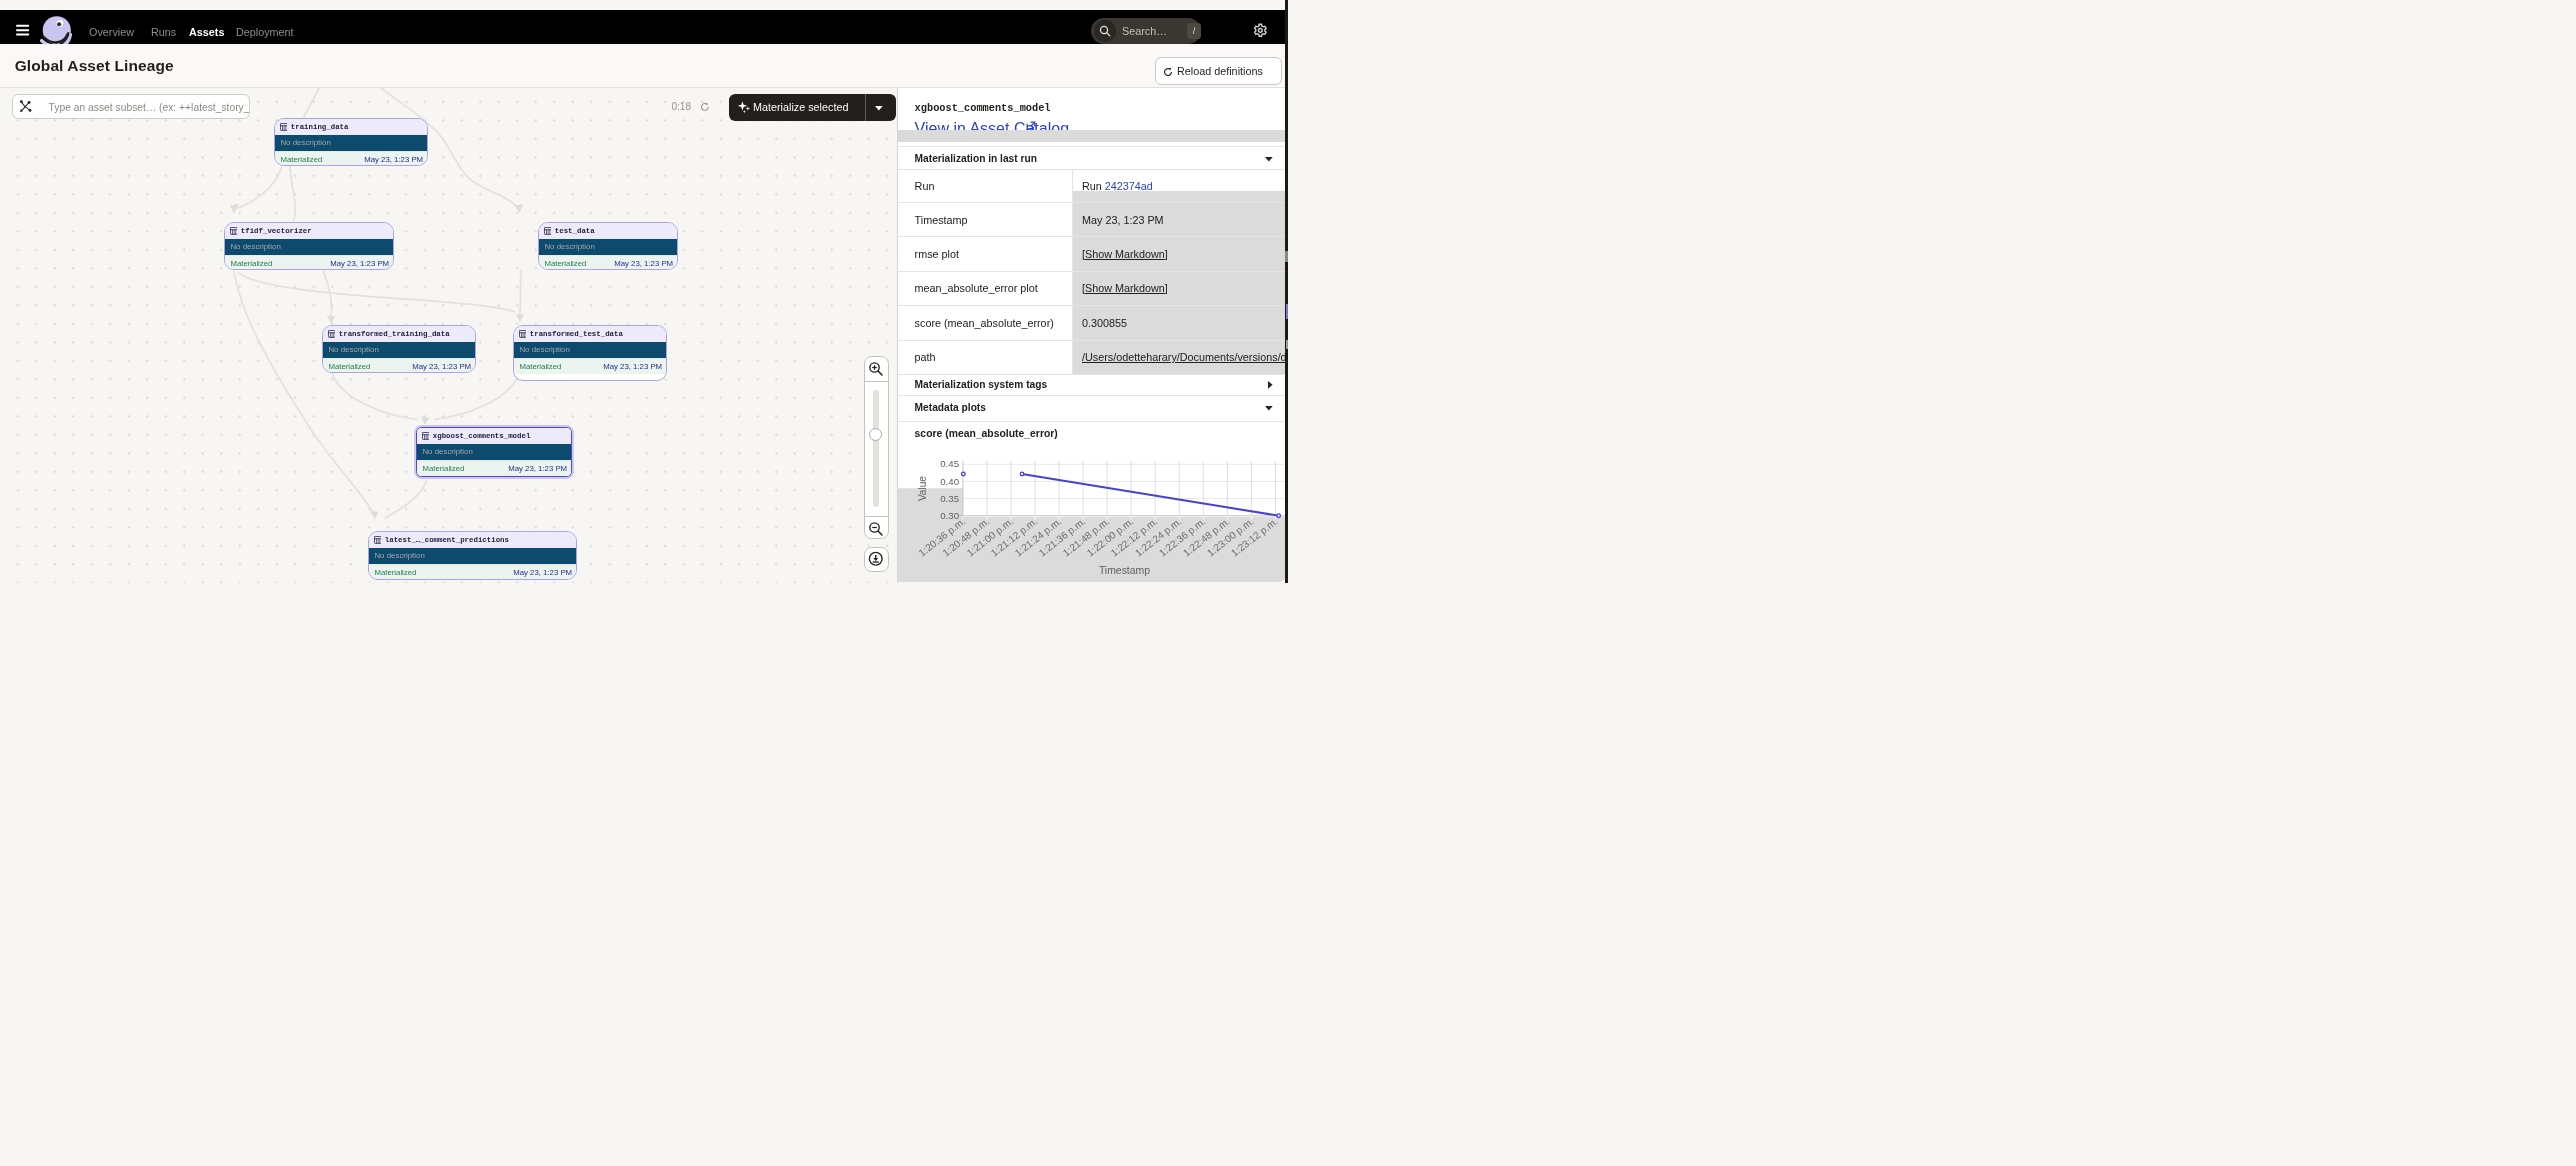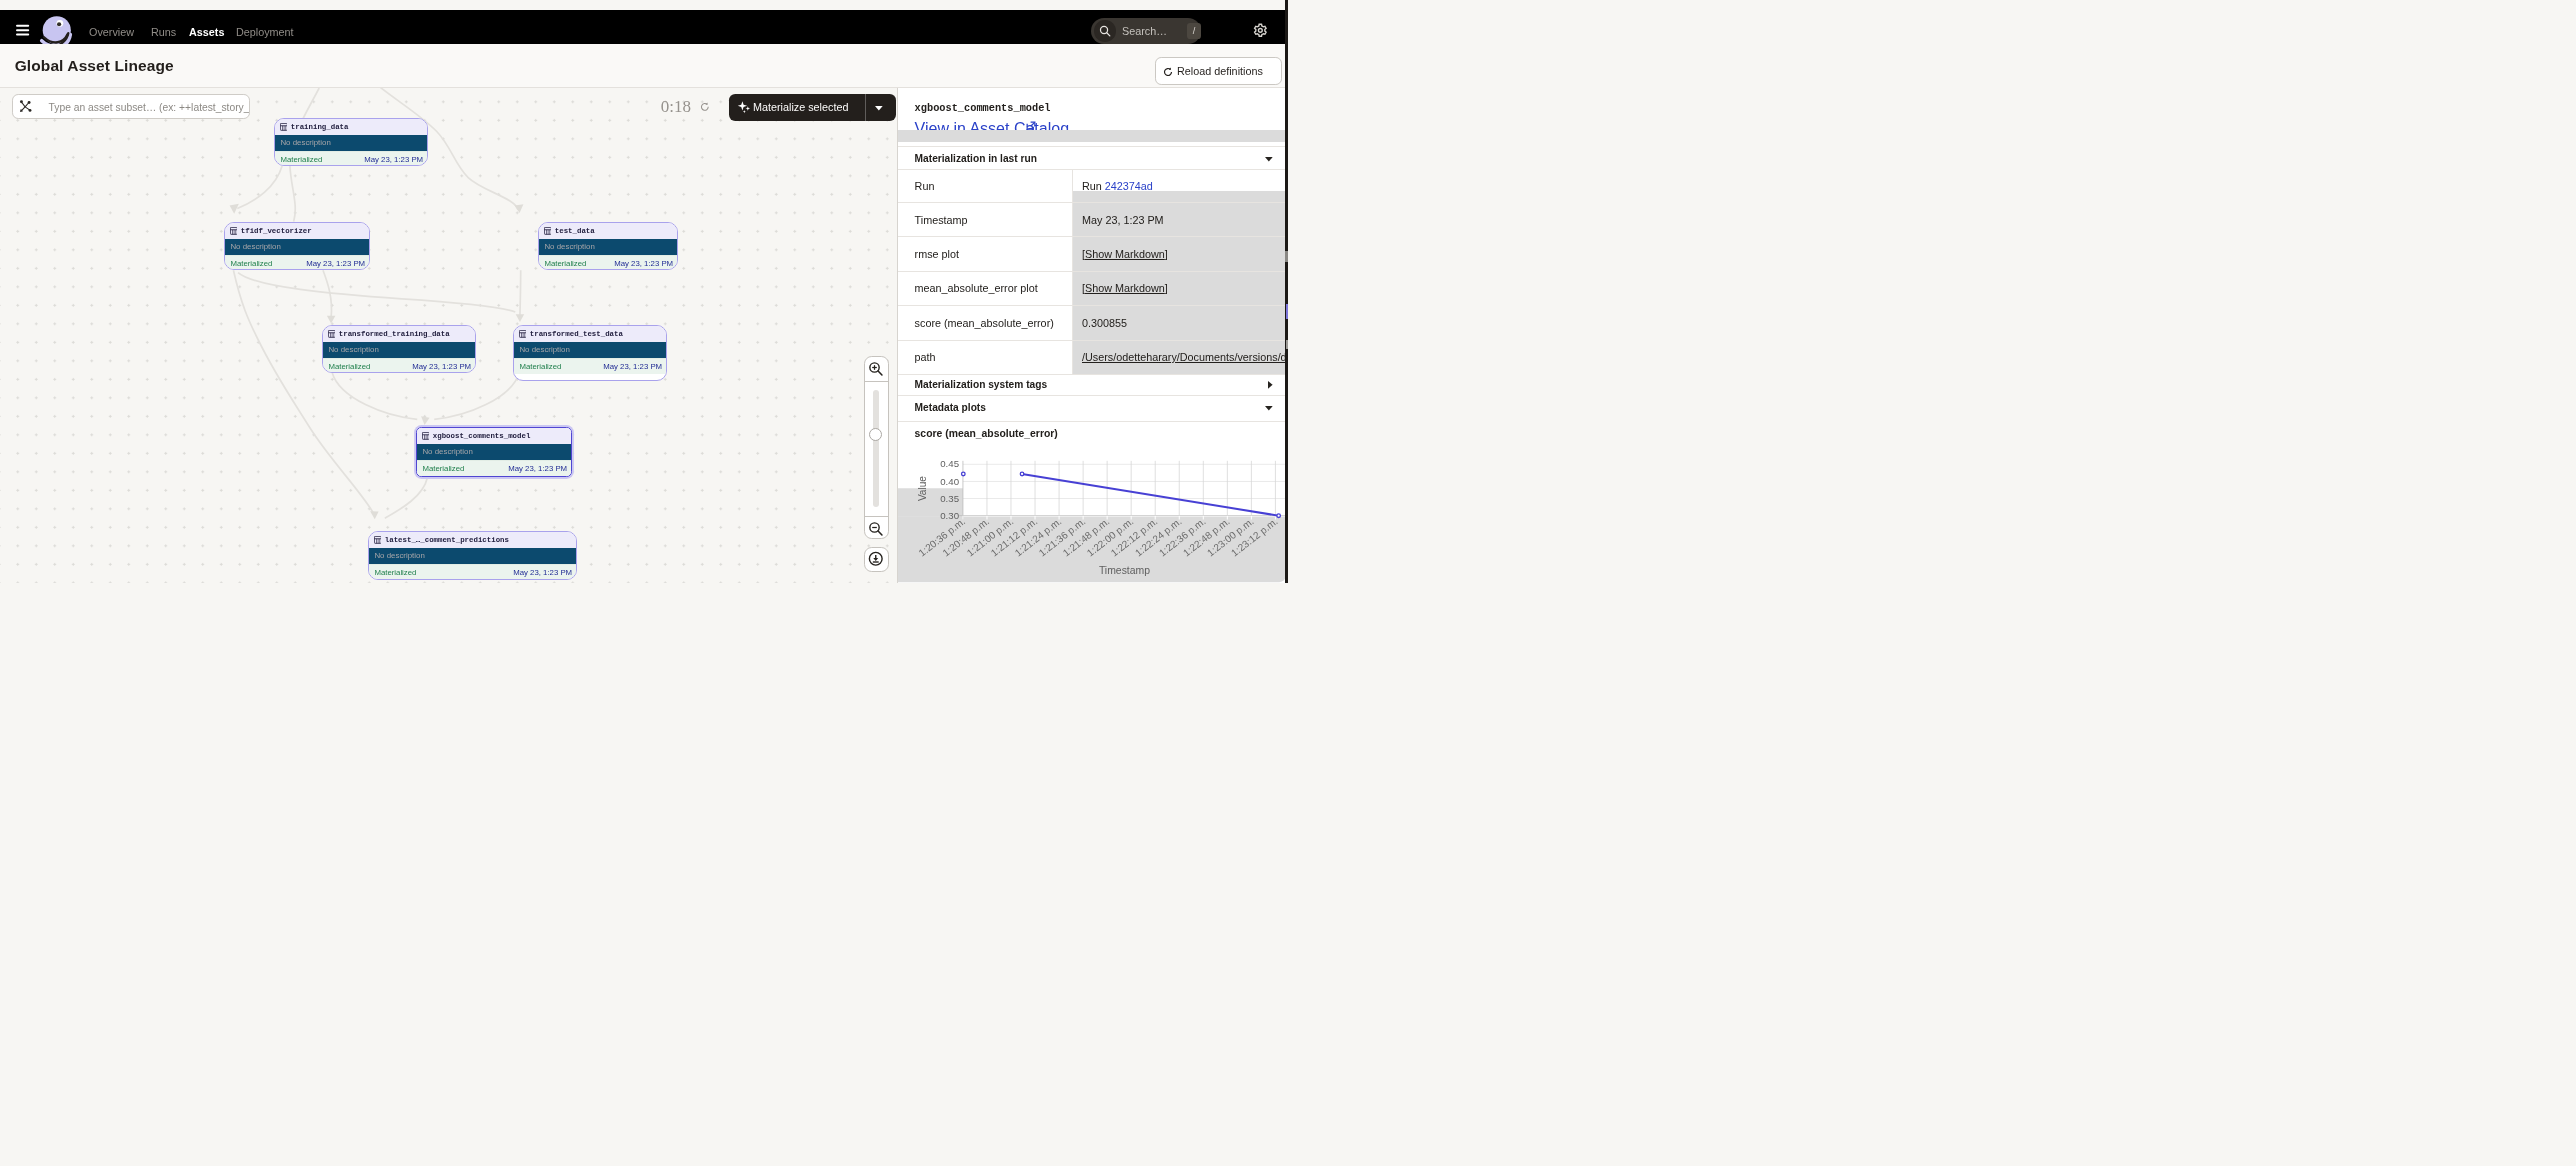--- a/index.html
+++ b/index.html
@@ -38,21 +38,21 @@
   .node .bd { height:16px; line-height:16px; padding-left:5.4px; font-size:7.9px; color:#A6A5A8; background:#0c4a6e; }
   .node .ft { height:16px; background:#EBF4EE; border-top:0.8px solid #E2EDE5; font-size:7.8px; line-height:15.5px; padding:0 3.9px 0 5.4px; }
   .node .ft .mz { color:#1E7E4B; float:left; }
   .node .ft .dt { color:#212C94; float:right; }
   .node.sel { border:1.5px solid #5046D2; border-radius:5.4px; box-shadow:0 0 0 1.9px #CBC7F2; }
 
   
   #assetinput { position:absolute; left:11.6px; top:6.2px; width:238px; height:25px; background:#fff; border:0.8px solid #CFCCC7; border-radius:6.2px; overflow:hidden; }
   #assetinput .ph { position:absolute; left:36px; top:0; height:25px; line-height:25px; font-size:10.3px; color:#8C8984; white-space:nowrap; }
 
-  #timer { position:absolute; left:652px; top:6.2px; width:39px; text-align:right; height:25px; line-height:25px; font-size:17px; color:#96928D;font-family:Liberation Serif, serif; }
+  #timer { position:absolute; left:652px; top:6.2px; width:39px; text-align:right; height:25px; line-height:25px; font-size:10px; color:#96928D; }
 
   #matbtn { position:absolute; left:729px; top:6.2px; width:167px; height:27px; background:#231F1C; border-radius:6.2px; color:#fff; }
   #matbtn .lbl { position:absolute; left:24px; top:0; line-height:27px; font-size:10.8px; font-weight:500; color:#FCFBFA; }
   #matbtn .div { position:absolute; left:136px; top:0; width:0.8px; height:27px; background:rgba(255,255,255,0.28); }
 
   
   .ctrlbox { position:absolute; background:#fff; border:0.8px solid #C6C3BE; border-radius:7.7px; }
 
   
   #panel { position:absolute; left:897px; top:88px; width:388px; height:495px; background:#fff; border-left:0.8px solid #D7D4CF; font-size:10.8px; color:#23201D; overflow:hidden; }
@@ -142,21 +142,21 @@
           <line x1="3.6" y1="3.6" x2="3.6" y2="9.5" stroke="#232040" stroke-width="1.1"></line>
           <line x1="6.6" y1="3.6" x2="6.6" y2="9.5" stroke="#232040" stroke-width="1.1"></line>
         </svg>training_data</div>
     <div class="bd">No description</div>
     <div class="ft">
         <span class="mz">Materialized</span>
         <span class="dt">May 23, 1:23 PM</span>
       </div>
   </div>
 
-  <div class="node" style="left:224px;top:134px;width:146px;height:48px">
+  <div class="node" style="left:224px;top:134px;width:170px;height:48px">
     <div class="hd"><svg width="7.7" height="7.7" viewBox="0 0 10 10">
           <rect x="0.5" y="0.5" width="9" height="9" rx="1" fill="none" stroke="#232040" stroke-width="1.1"></rect>
           <line x1="0.5" y1="3.6" x2="9.5" y2="3.6" stroke="#232040" stroke-width="1.1"></line>
           <line x1="3.6" y1="3.6" x2="3.6" y2="9.5" stroke="#232040" stroke-width="1.1"></line>
           <line x1="6.6" y1="3.6" x2="6.6" y2="9.5" stroke="#232040" stroke-width="1.1"></line>
         </svg>tfidf_vectorizer</div>
     <div class="bd">No description</div>
     <div class="ft">
         <span class="mz">Materialized</span>
         <span class="dt">May 23, 1:23 PM</span>

